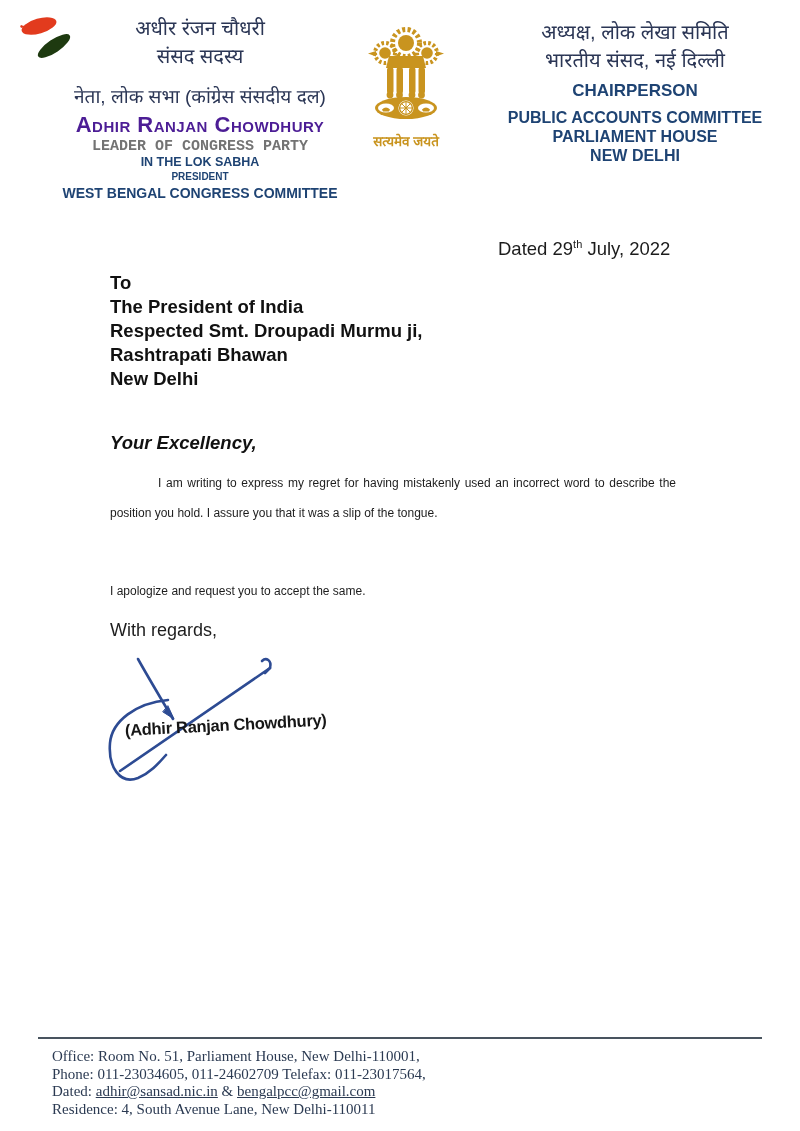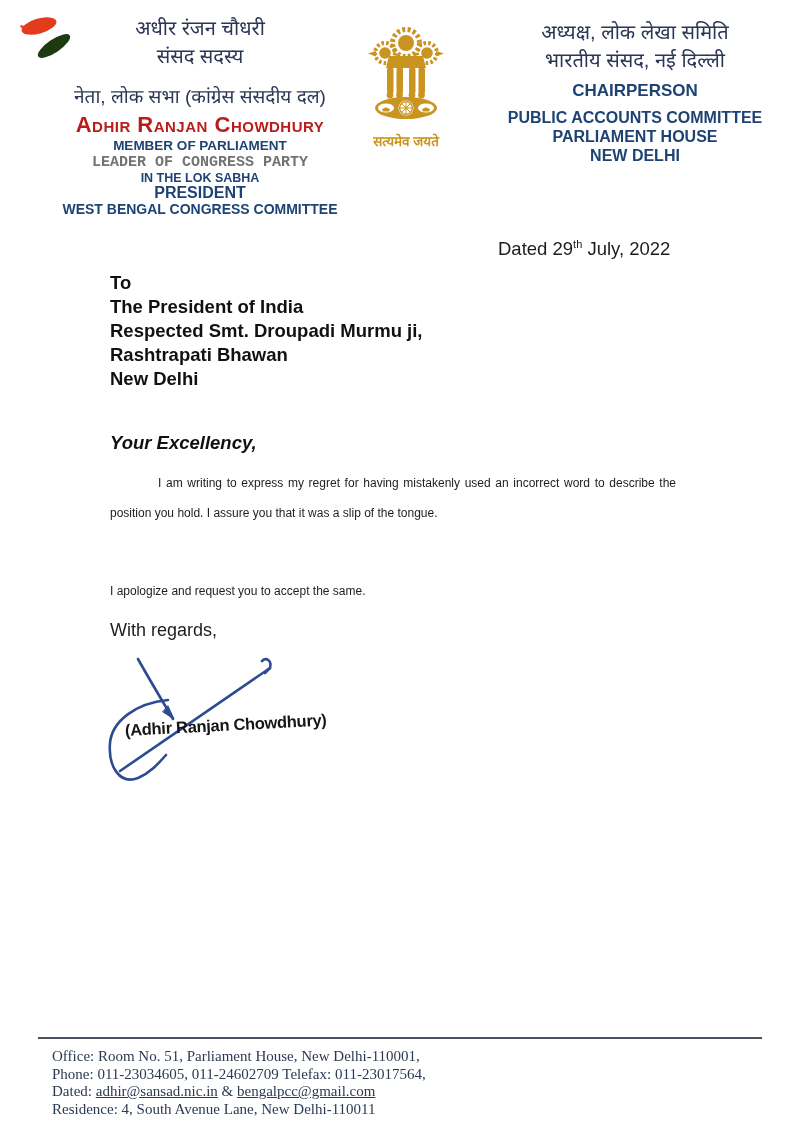--- a/index.html
+++ b/index.html
@@ -7,27 +7,27 @@
     position:relative; width:800px; height:1131px; margin:0 auto;
     background:#ffffff; overflow:hidden;
     font-family:"Liberation Sans", sans-serif; color:#1d1d1d;
   }
   
   .flag-logo{position:absolute; left:14px; top:8px; width:66px; height:66px;}
   .lh-left{position:absolute; left:28px; top:14px; width:344px; text-align:center;}
   .lh-left .hi{color:#2b3655; font-size:20px; line-height:28px;}
   .lh-left .hi3{font-size:19px;margin-top:13px;}
   .en-name{
-    color:#b91c1c; font-weight:bold; font-size:22px; line-height:26px;
+    color:#4c1d95; font-weight:bold; font-size:22px; line-height:26px;
     font-variant:small-caps; letter-spacing:.5px; margin-top:1px;
   }
   .lh-left .t1{color:#1e4373; font-weight:bold; font-size:13.5px; line-height:16px;}
   .lh-left .t2{color:#737373; font-weight:bold; font-size:15px;   line-height:17px;font-family:Liberation Mono, monospace;}
   .lh-left .t3{color:#1e4373; font-weight:bold; font-size:12.5px; line-height:14px;}
-  .lh-left .t4{color:#1e4373; font-weight:bold; font-size:16px; line-height:16px;}
+  .lh-left .t4{color:#1e4373; font-weight:bold; font-size:10px; line-height:16px;}
   .lh-left .t5{color:#1e4373; font-weight:bold; font-size:14px;   line-height:17px;}
 
   .emblem{position:absolute; left:352px; top:22px; width:108px; text-align:center;}
   .emblem .motto{color:#c9941f; font-size:13.5px; font-weight:bold; margin-top:-2px; white-space:nowrap;}
 
   .lh-right{position:absolute; left:474px; top:18px; width:322px; text-align:center;}
   .lh-right .hi{color:#2b3655; font-size:20px; line-height:28px;}
   .lh-right .r1{color:#1e4373; font-weight:bold; font-size:17px; line-height:20px; margin-top:7px;}
   .lh-right .r2{color:#1e4373; font-weight:bold; font-size:16px; line-height:19px; margin-top:7px;}
   .lh-right .r3,.lh-right .r4{color:#1e4373; font-weight:bold; font-size:16px; line-height:19px;}
@@ -65,21 +65,20 @@
     <ellipse cx="25" cy="18" rx="18" ry="7.5" fill="#e23b1e" transform="rotate(-16 25 18)"></ellipse>
     <path d="M8,20 q-3,-1 -1,-3 q2,1 4,1 z" fill="#e23b1e"></path>
     <ellipse cx="40" cy="38" rx="19" ry="6.5" fill="#1e3a10" transform="rotate(-34 40 38)"></ellipse>
   </svg>
 
   <div class="lh-left">
     <div class="hi">अधीर रंजन चौधरी</div>
     <div class="hi">संसद सदस्य</div>
     <div class="hi hi3">नेता, लोक सभा (कांग्रेस संसदीय दल)</div>
     <div class="en-name">Adhir Ranjan Chowdhury</div>
-    <div class="t1">MEMBER OF PARLIAMENT</div>
     <div class="t2">LEADER OF CONGRESS PARTY</div>
     <div class="t3">IN THE LOK SABHA</div>
     <div class="t4">PRESIDENT</div>
     <div class="t5">WEST BENGAL CONGRESS COMMITTEE</div>
   </div>
 
   <div class="emblem">
     <svg width="100" height="108" viewBox="0 0 100 108">
       <g fill="#c9941f" stroke="#c9941f">
 

